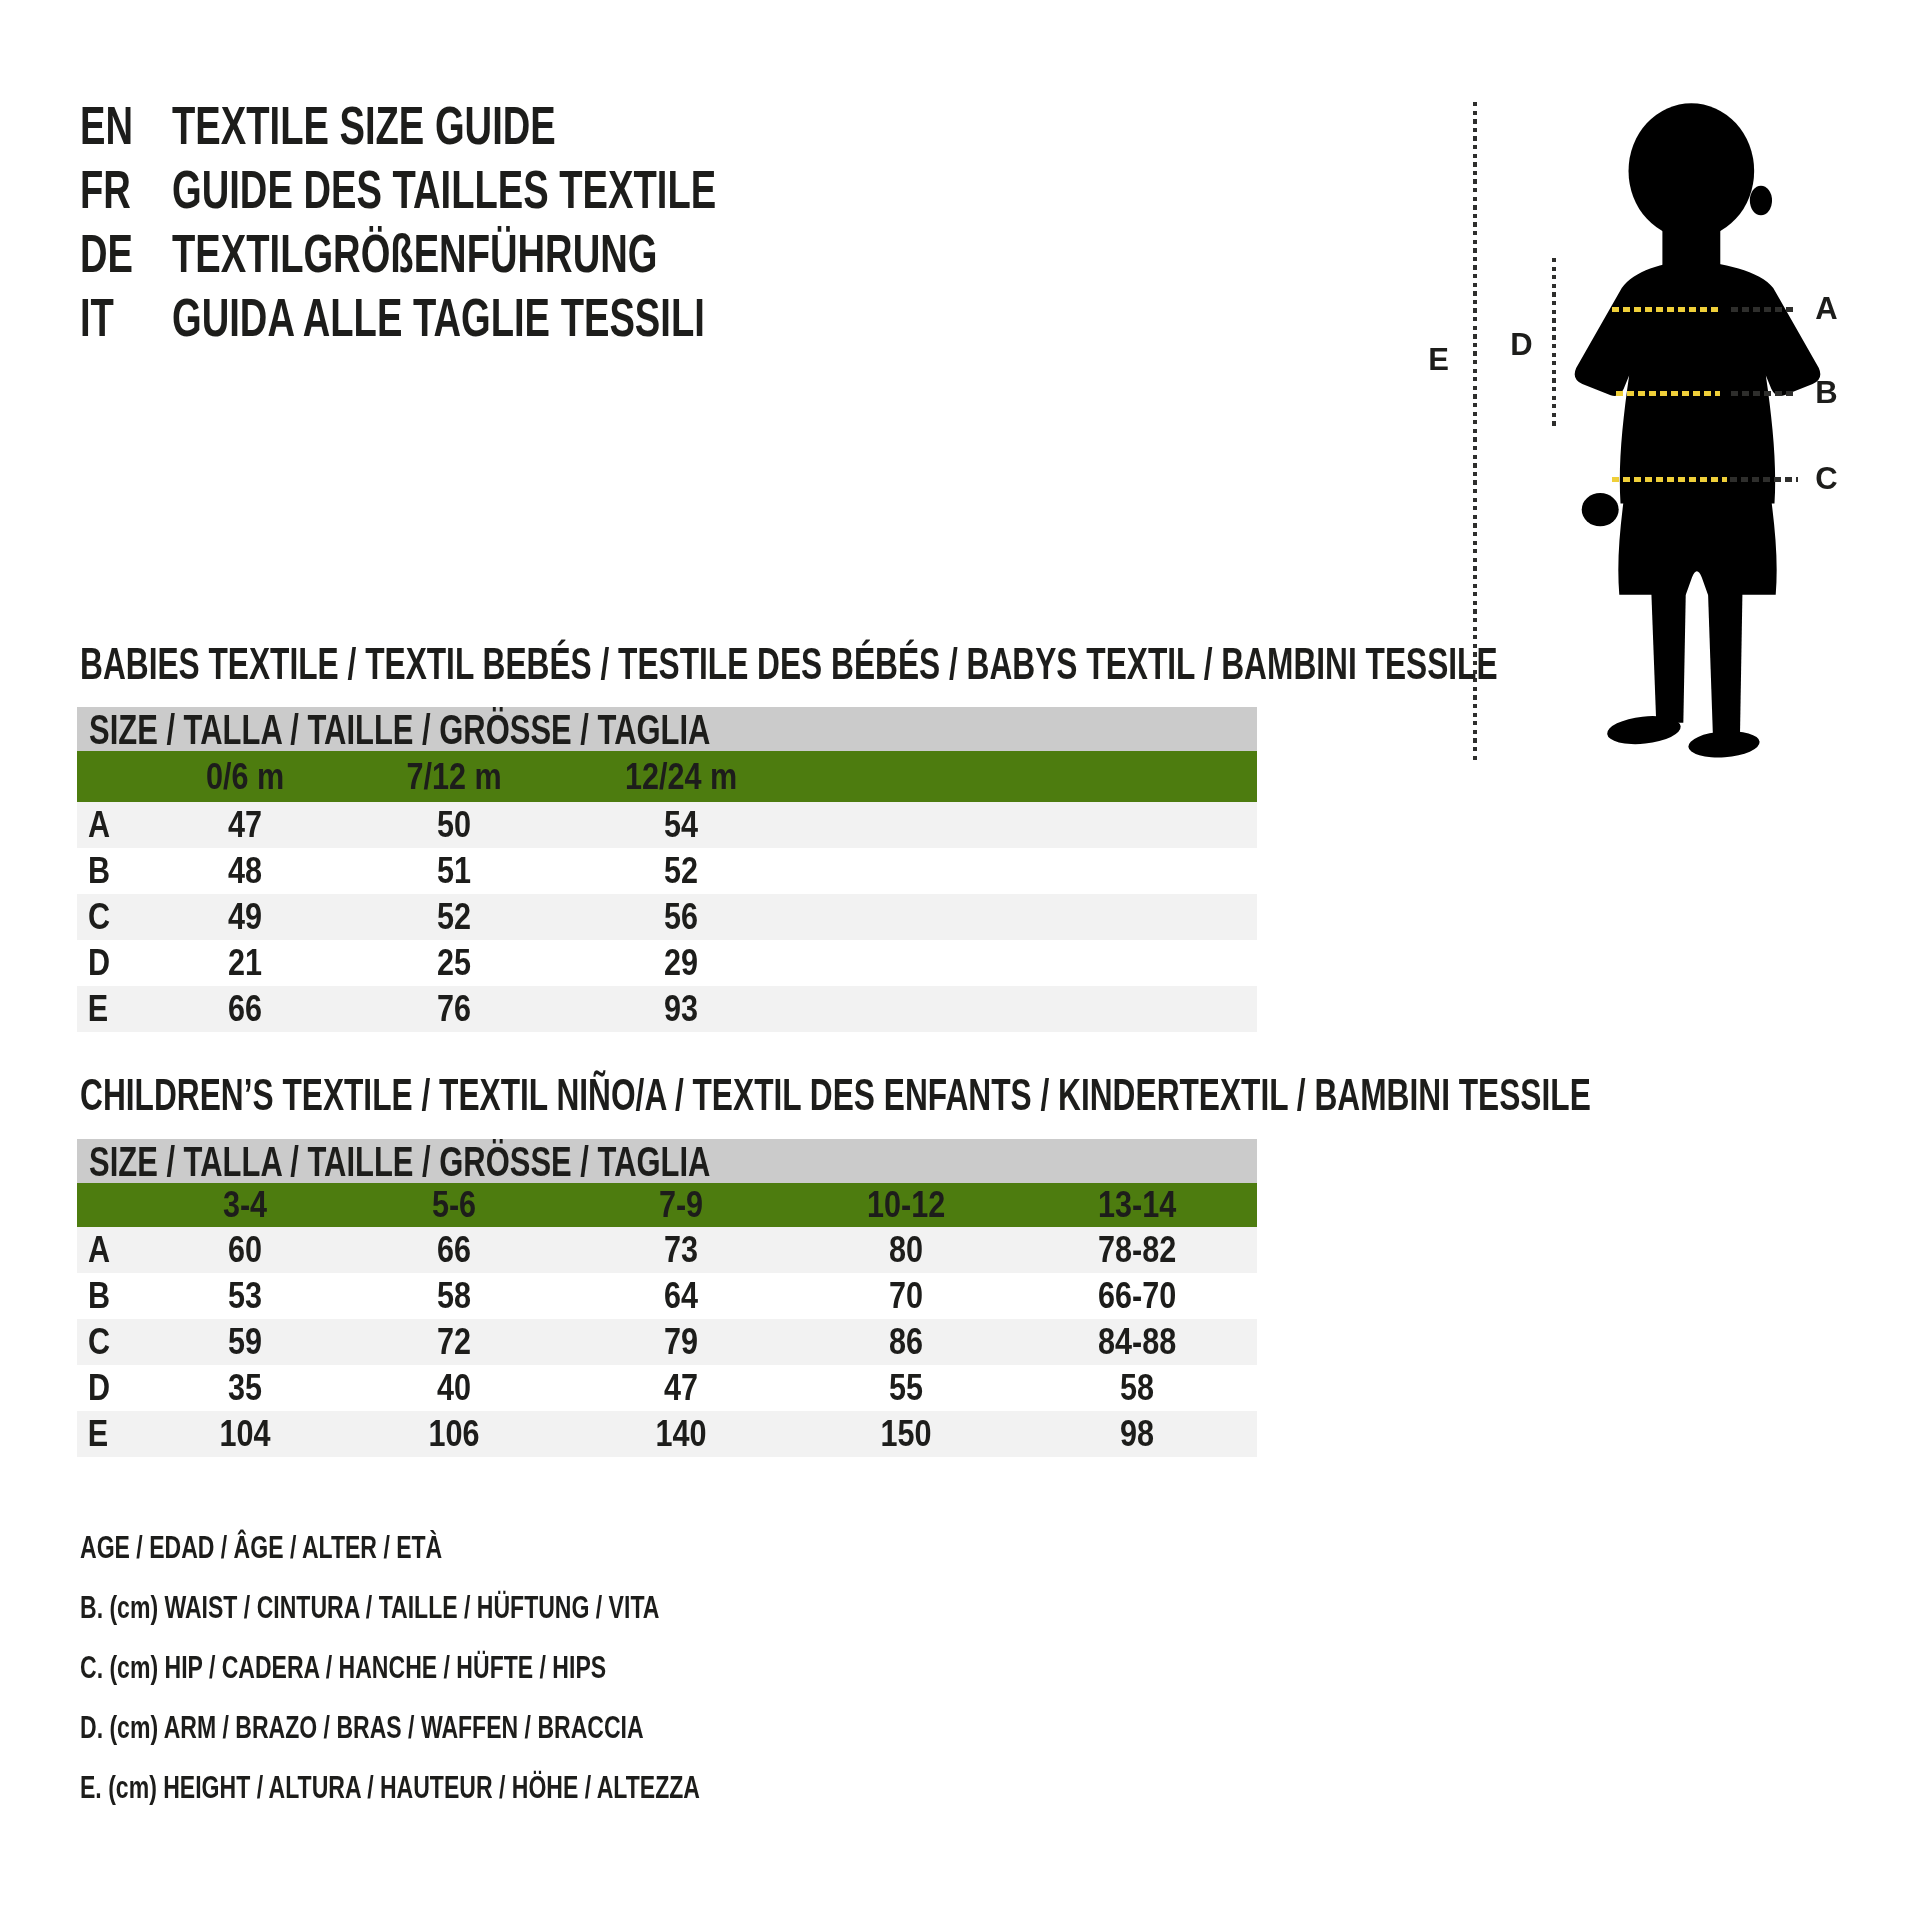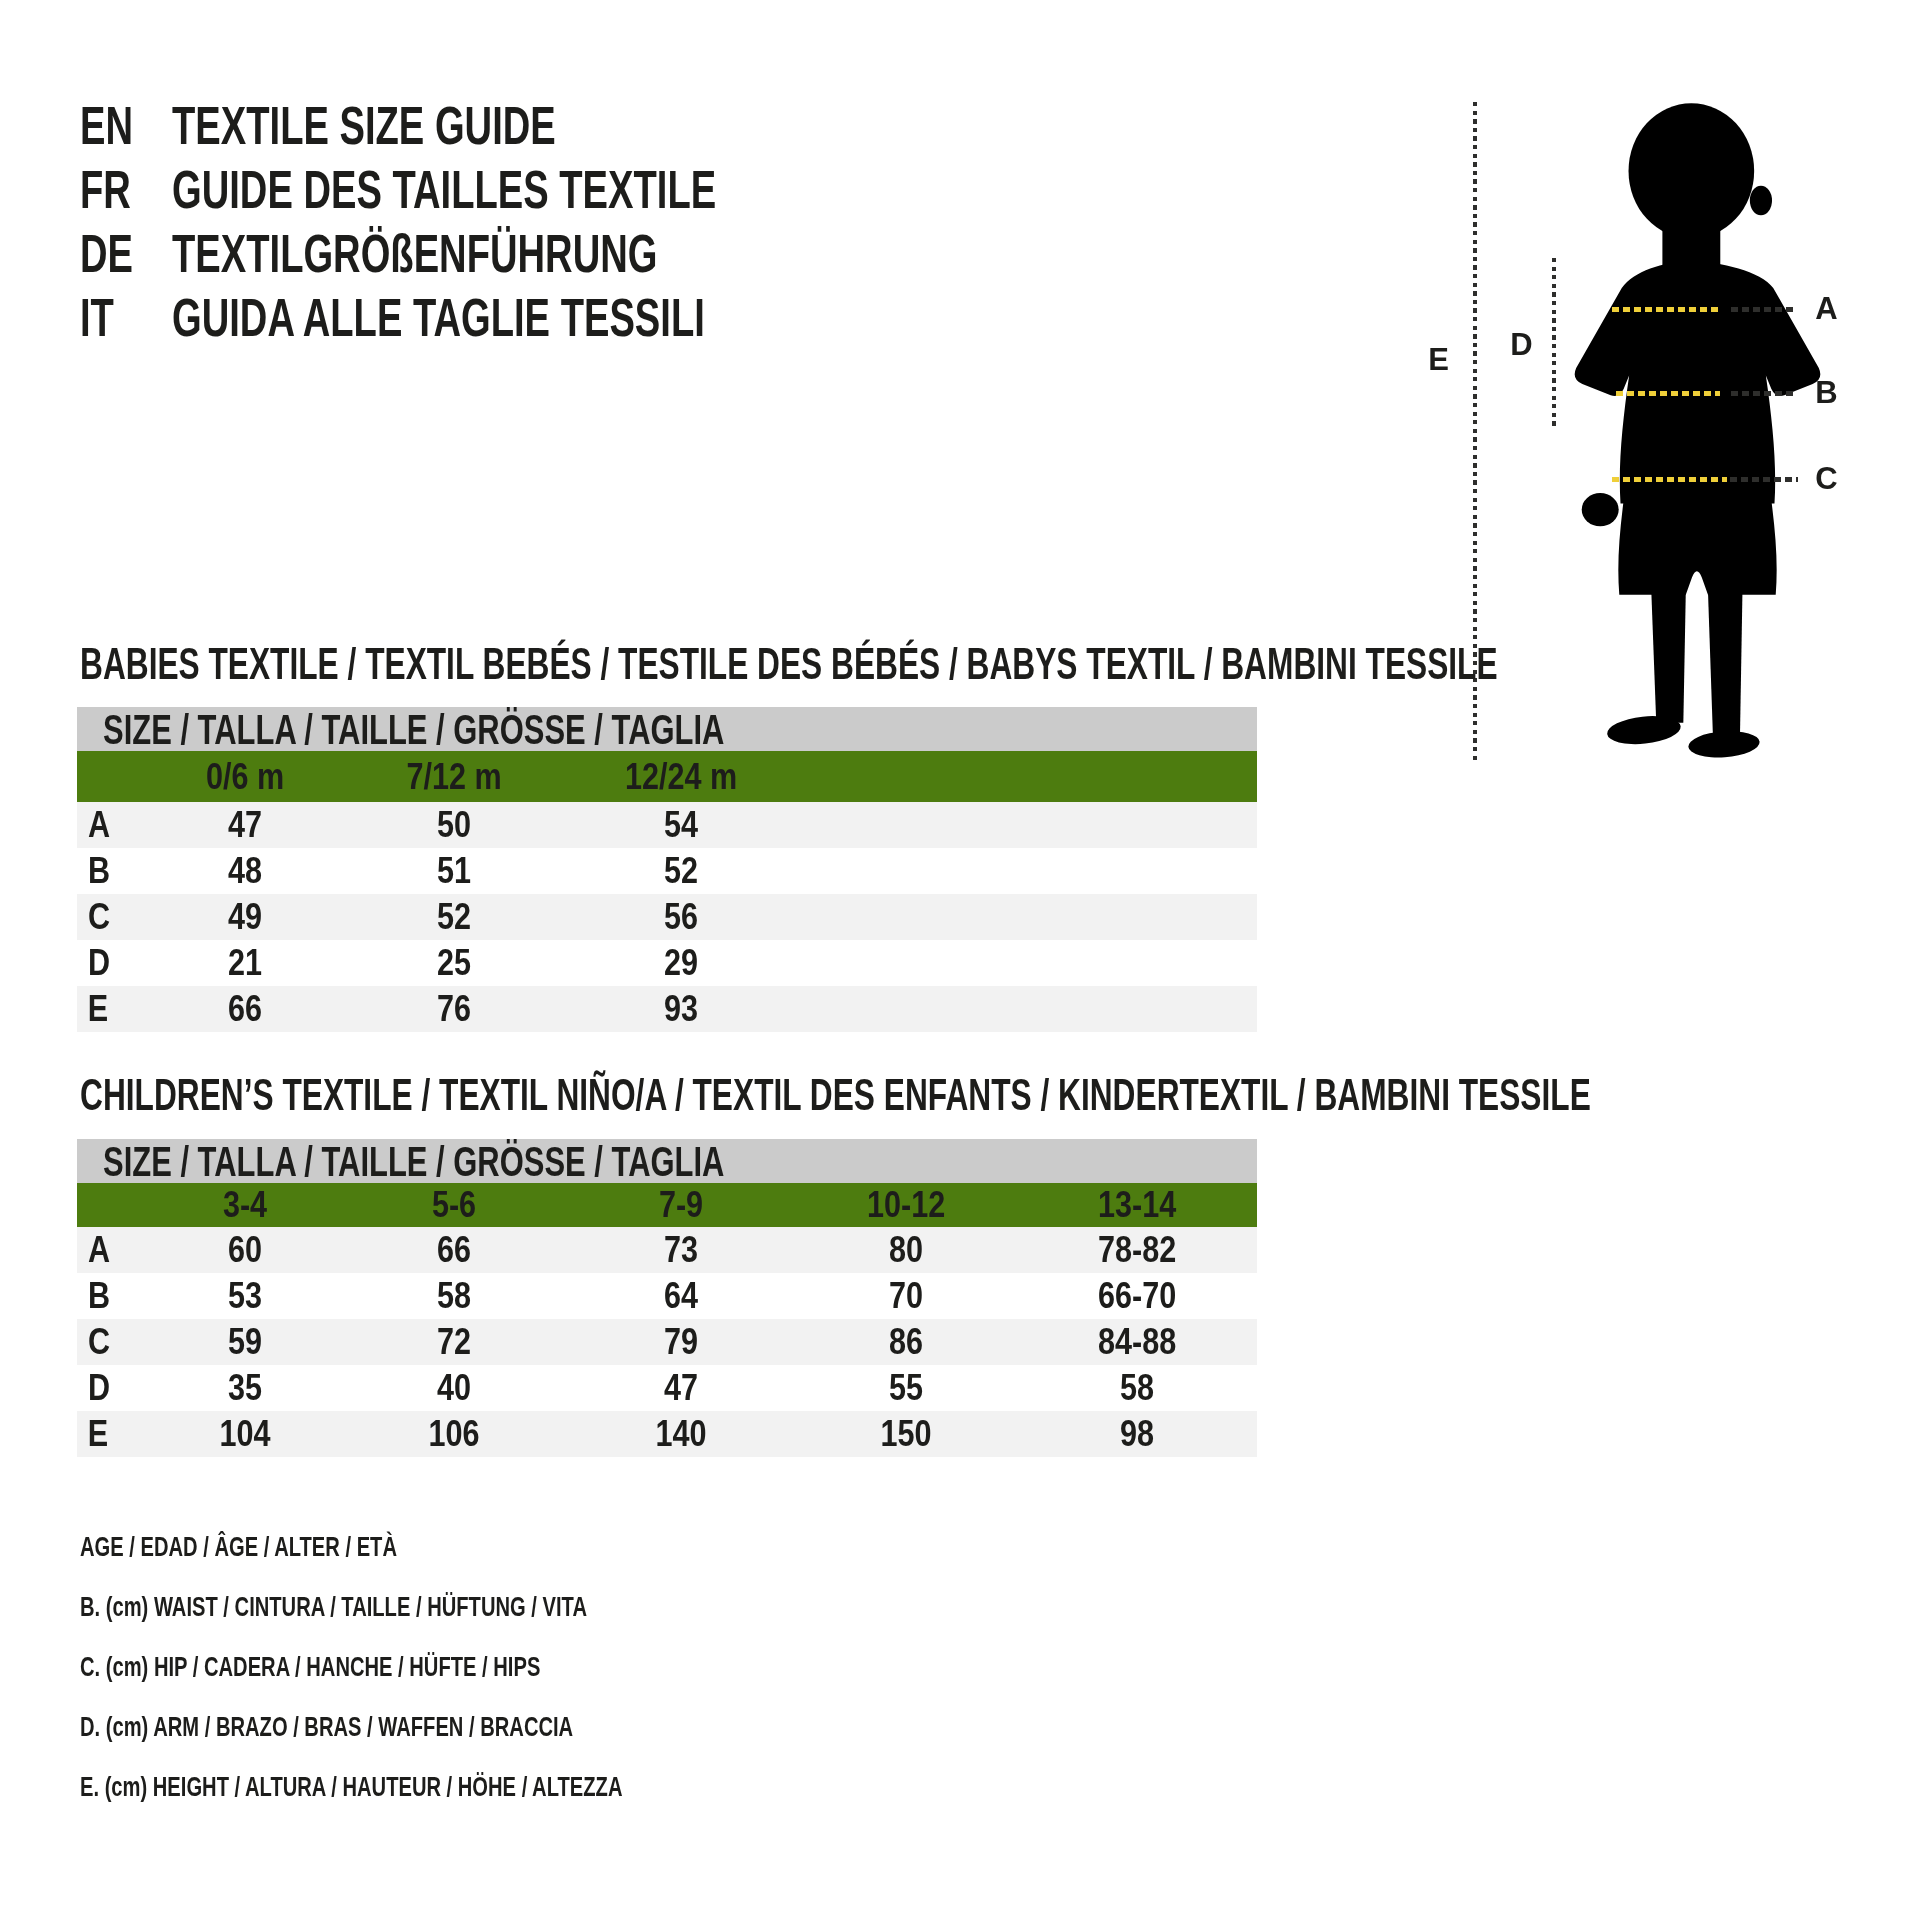--- a/index.html
+++ b/index.html
@@ -23,32 +23,32 @@
 
   
   .langs{ left:80px; top:99px; display:flex; flex-direction:column; gap:11px; }
   .lang-row{ display:flex; font-size:53px; line-height:53px; }
   .lang-code{ width:92px; flex:0 0 92px; }
   
   .sec-heading{ font-size:44px; line-height:44px; }
 
   
   .size-table{ width:1180px; }
-  .bar{ height:44px; background:var(--header_bar); display:flex; align-items:center; padding-left:26px; }
+  .bar{ height:44px; background:var(--header_bar); display:flex; align-items:center; padding-left:12px; }
   .bar .cond{ font-size:43px; }
   .trow{ display:grid; grid-template-columns:71px 194px 225px 228px 222px 240px; align-items:center; }
   .trow.colhead{ background:#4d7c0f; }
   .trow .cell{ text-align:center; font-size:36px; line-height:36px; }
   .trow .rowlabel{ text-align:left; padding-left:9.2px; font-size:36px; line-height:36px; }
   .trow.alt{ background:var(--row_alt); }
   .babies-rows .trow, .children-rows .trow{ height:46px; }
 
   
   .legend{ left:80px; top:1526px; display:flex; flex-direction:column; gap:18px; }
-  .legend-row{ font-size:28px; line-height:42px; }
+  .legend-row{ font-size:32px; line-height:42px; }
 
   
   .vdots{ width:4.3px; background:repeating-linear-gradient(180deg, var(--dash_dark) 0 4.3px, transparent 4.3px 8.6px); }
   .hdash-y{ height:5px; background:repeating-linear-gradient(90deg, var(--accent_yellow) 0 7.4px, transparent 7.4px 11px); }
   .hdash-k{ height:5px; background:repeating-linear-gradient(90deg, var(--dash_dark) 0 7.4px, transparent 7.4px 11px); }
   .measure-label{ width:43px; height:38px; line-height:38px; font-size:31px; text-align:center; letter-spacing:0; }
   svg .ink{ fill:#000; }
 </style>
 </head>
 <body>

